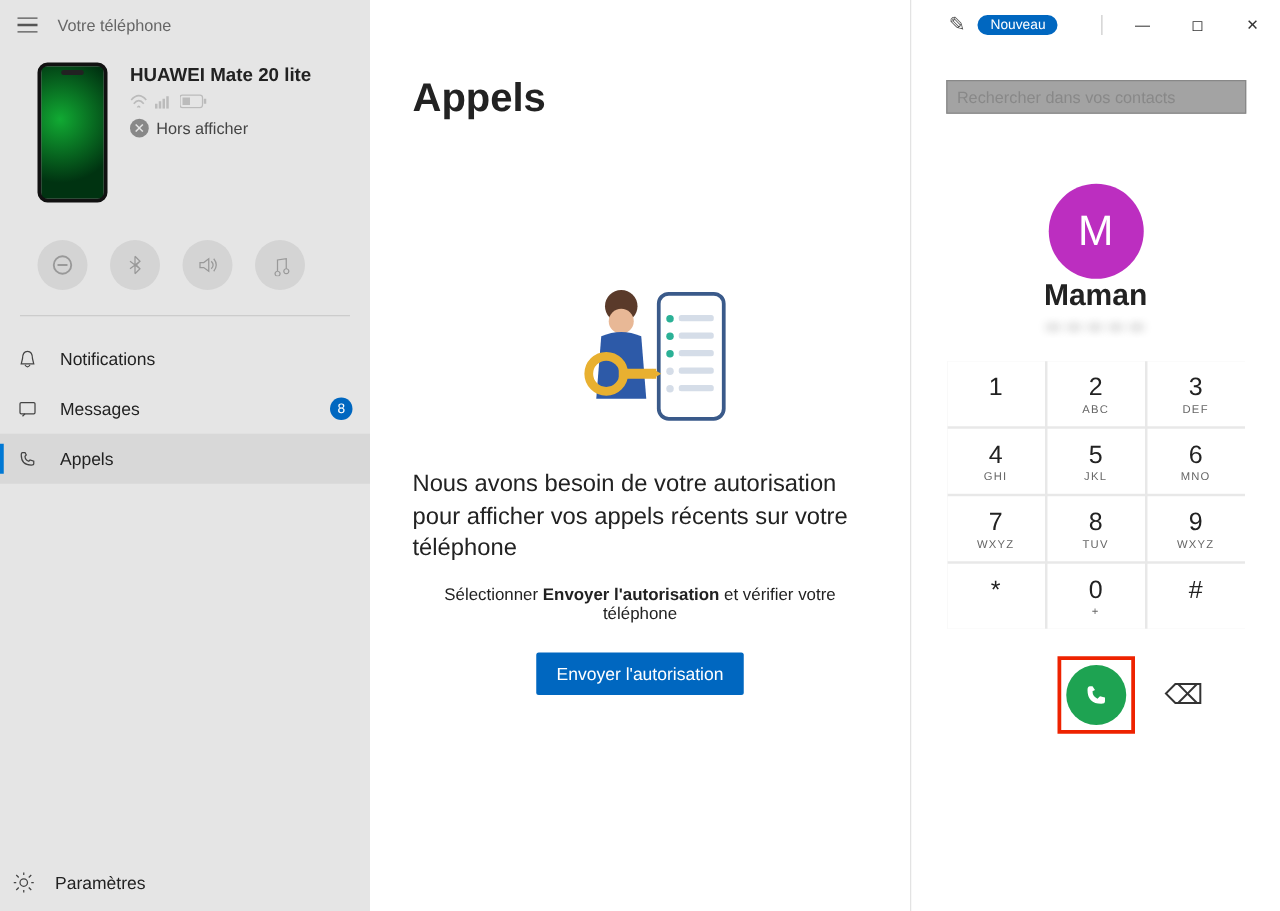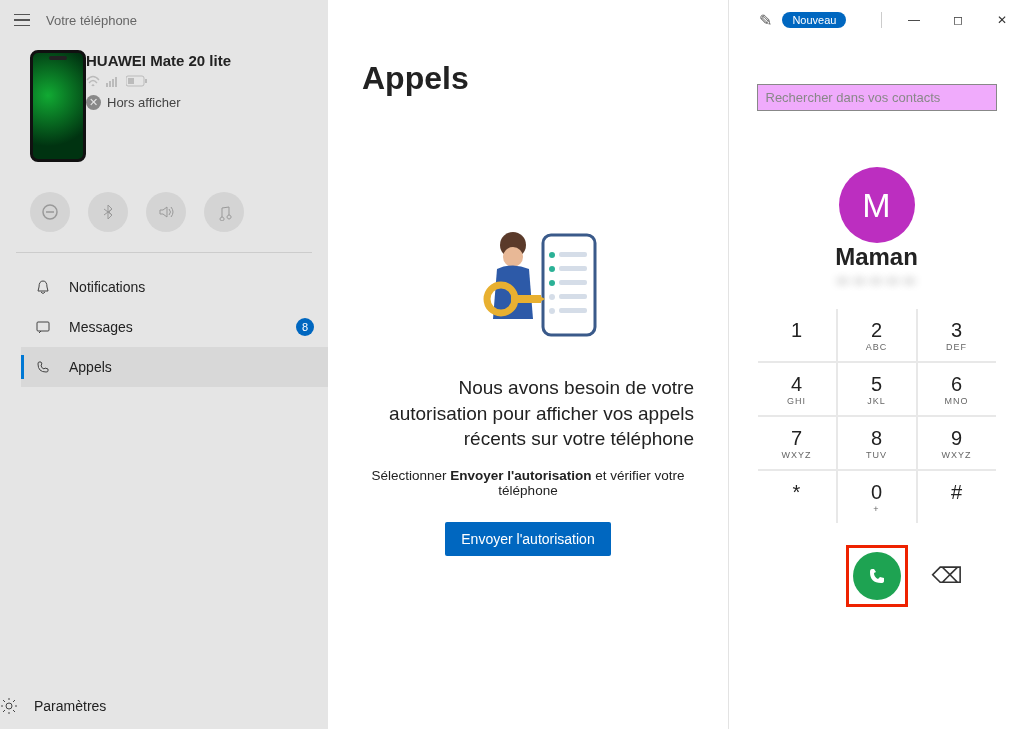--- a/index.html
+++ b/index.html
@@ -1,54 +1,54 @@
 <!DOCTYPE html>
 <html><head>
 <meta charset="utf-8">
 <style>
 * { box-sizing: border-box; margin: 0; padding: 0; font-family: "Segoe UI", sans-serif; }
 body { width: 1024px; height: 729px; overflow: hidden; display: flex; background: #fff; color: #222; }
-.sidebar { width: 328px; height: 100%; background: #e5e5e5; display: flex; flex-direction: column; position: relative; }
+.sidebar { width: 296px; height: 100%; background: #e5e5e5; display: flex; flex-direction: column; position: relative; }
 .sb-top { display: flex; align-items: center; height: 40px; padding: 0 10px; gap: 12px; }
 .hamburger { width: 24px; height: 24px; display: flex; flex-direction: column; justify-content: center; gap: 4px; cursor: pointer; }
 .hamburger span { height: 1.5px; background: #555; width: 16px; margin-left: 4px; }
 .sb-title { font-size: 13px; color: #666; }
-.device { display: flex; padding: 10px 18px 14px 30px; }
+.device { display: flex; padding: 10px 18px 14px 30px; gap: 18px; }
 .phone-thumb { width: 56px; height: 112px; border-radius: 8px; border: 3px solid #111; background: radial-gradient(circle at 30% 40%, #1a3 0%, #031 70%); position: relative; }
 .phone-thumb::after{content:"";position:absolute;top:3px;left:50%;width:18px;height:4px;background:#222;border-radius:2px;transform:translateX(-50%);}
 .dev-info { display:flex; flex-direction:column; gap:6px; padding-top:2px;}
 .dev-name { font-weight:600; font-size:15px; }
 .dev-signals { display:flex; gap:6px; color:#999; font-size:11px; align-items:center;}
 .dev-status { display:flex; gap:6px; align-items:center; font-size:13px; color:#444; margin-top:2px;}
 .status-dot { width:15px; height:15px; border-radius:50%; background:#888; color:#e5e5e5; display:flex; align-items:center; justify-content:center; font-size:11px;}
 .quick-row { display:flex; gap:18px; padding: 16px 0 20px 30px;}
 .qbtn { width:40px; height:40px; border-radius:50%; background:#d4d4d4; display:flex; align-items:center; justify-content:center; color:#888; cursor:pointer;}
 .divider { height:1px; background:#ccc; margin: 0 16px 8px 16px;}
 .nav { display:flex; flex-direction:column; padding-top:6px;}
-.nav-item { display:flex; align-items:center; height:40px; padding: 0 14px; font-size:14px; color:#222; cursor:pointer; position:relative; gap:14px;margin-left:21px;}
+.nav-item { display:flex; align-items:center; height:40px; padding: 0 14px; font-size:14px; color:#222; cursor:pointer; position:relative; gap:14px;}
 .nav-item.active { background:#d8d8d8;}
 .nav-item.active::before { content:""; position:absolute; left:0; top:8px; bottom:8px; width:3px; background:#0078d4;}
 .nav-icon { width:20px; text-align:center; color:#444; }
 .badge { margin-left:auto; background:#0067c0; color:#fff; border-radius:50%; width:18px; height:18px; font-size:11px; display:flex; align-items:center; justify-content:center;}
-.sb-settings { margin-top:auto; display:flex; align-items:center; gap:14px; padding:0 0; height:46px; font-size:14px; cursor:pointer;}
+.sb-settings { margin-top:auto; display:flex; align-items:center; gap:14px; padding:0 10px; height:46px; font-size:14px; cursor:pointer;}
 .main { flex:1; height:100%; background:#fff; padding: 60px 34px 0 34px; display:flex; flex-direction:column; align-items:center; border-right:1px solid #e3e3e3;}
 .main h1 { align-self:flex-start; font-size:32px; font-weight:600; margin-bottom:10px;}
 .illus { margin-top:120px; }
-.perm-title { font-size:19px; text-align:right; margin-top:18px; line-height:1.35; max-width:380px;}
+.perm-title { font-size:19px; text-align:left; margin-top:18px; line-height:1.35; max-width:380px;}
 .perm-sub { font-size:13.5px; text-align:center; margin-top:16px;}
 .perm-sub b { font-weight:600;}
 .send-btn { margin-top:24px; background:#0067c0; color:#fff; border:none; padding:9px 16px; font-size:14px; cursor:pointer; border-radius:2px;}
 .right { width:295px; height:100%; display:flex; flex-direction:column; align-items:center; padding-top:4px;}
 .titlebar { width:100%; height:32px; display:flex; align-items:center; justify-content:flex-end; gap:0;}
 .tb-left { display:flex; align-items:center; gap:10px; margin-right:auto; padding-left:30px;}
 .edit-ic { font-size:16px; color:#555; cursor:pointer;}
 .new-pill { background:#0067c0; color:#fff; border-radius:11px; font-size:11px; padding:2px 10px;}
 .tb-div { width:1px; height:16px; background:#ccc; margin:0 10px;}
 .winbtn { width:44px; height:30px; display:flex; align-items:center; justify-content:center; cursor:pointer; color:#333; font-size:12px;}
-.search { width:240px; height:27px; border:1px solid #888; padding:0 8px; font-size:13px; margin-top:48px; color:#333; background:#f0abfc;}
+.search { width:240px; height:27px; border:1px solid #888; padding:0 8px; font-size:13px; margin-top:28px; color:#333; background:#a3a3a3;}
 .search::placeholder{color:#888;}
 .avatar { width:76px;height:76px;border-radius:50%; background:#bc2ec0; color:#fff; display:flex; align-items:center; justify-content:center; font-size:34px; margin-top:56px;}
 .cname { font-size:24px; font-weight:600; }
 .cnum { font-size:14px; color:transparent; text-shadow:0 0 8px #888; margin-top:2px; letter-spacing:1px;}
 .dialpad { display:grid; grid-template-columns:repeat(3,78px); grid-template-rows:repeat(4,52px); gap:2px; margin-top:20px; background:#e8e8e8;}
 .key { background:#fff; display:flex; flex-direction:column; align-items:center; justify-content:center; cursor:pointer;}
 .key .d { font-size:20px; font-weight:400;}
 .key .l { font-size:9px; letter-spacing:1px; color:#666; height:10px;}
 .callrow { display:flex; align-items:center; gap:26px; margin-top:22px; position:relative;}
 .callwrap { border:3px solid #e20; padding:4px;}

